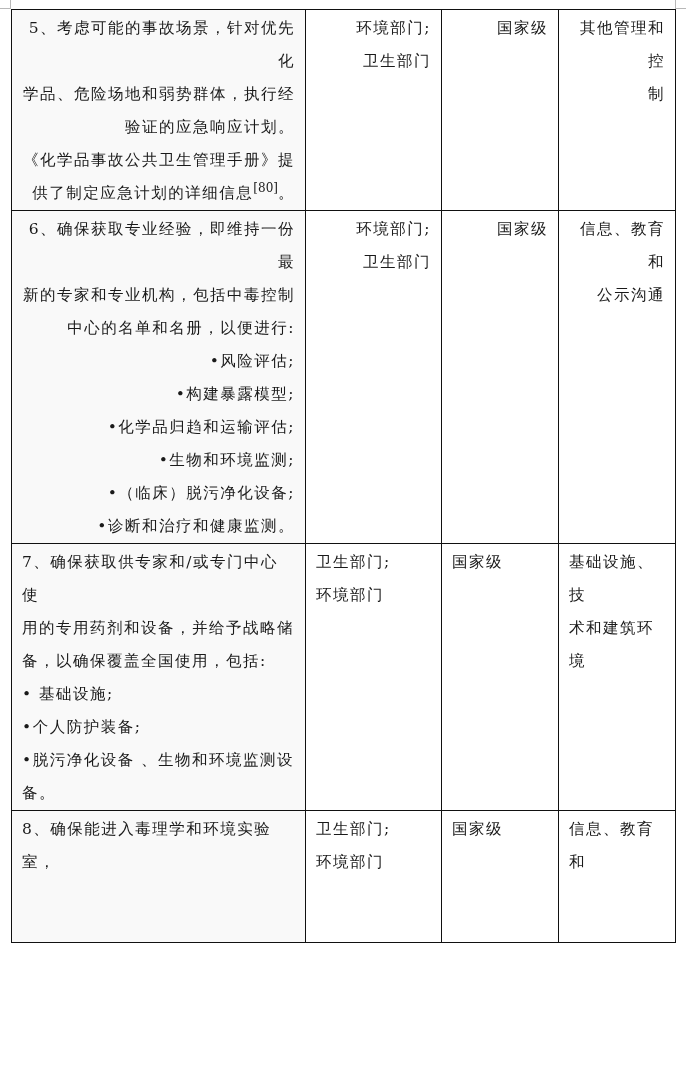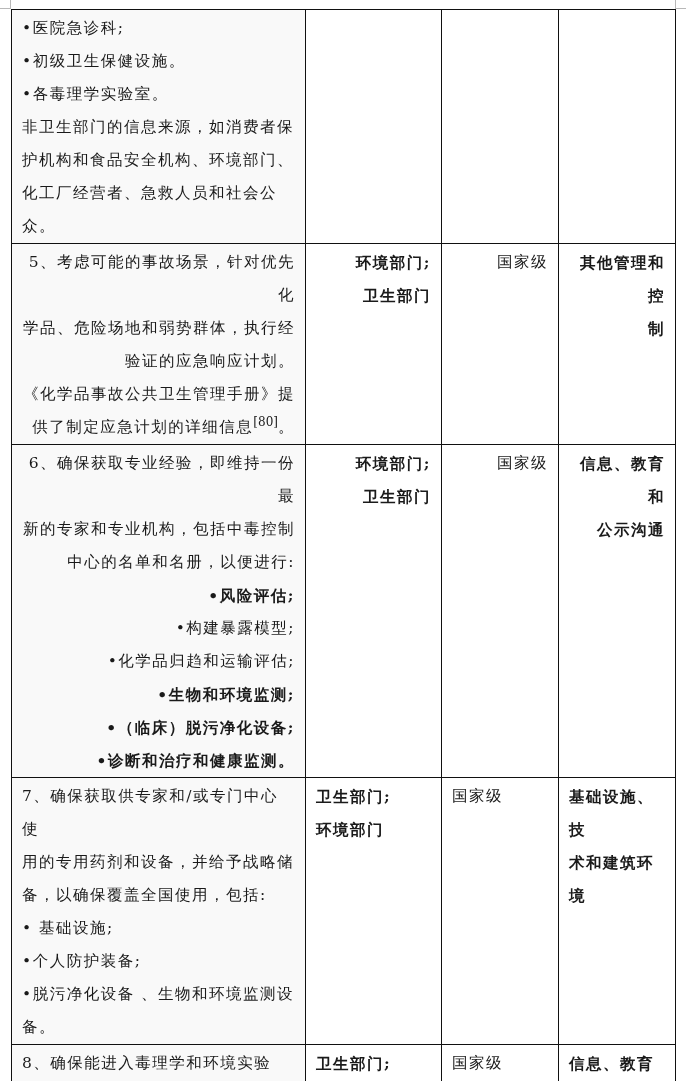--- a/index.html
+++ b/index.html
@@ -46,22 +46,22 @@
       padding: 2px 10px 0 10px;
       font-size: 15.5px;
       line-height: 33px;
       letter-spacing: 1.5px;
       word-break: break-all;
     }
     td.col-measure {
       background: #f9f9f9;
     }
     td.col-measure .line { display: block; }
-    td.col-measure .indent { padding-left: 4px; font-weight: bold; }
-    .multi .line { display: block; font-weight: bold; }
+    td.col-measure .indent { padding-left: 4px; }
+    .multi .line { display: block; }
     sup.ref {
       font-size: 12px;
       vertical-align: 6px;
       line-height: 0;
       letter-spacing: 0;
     }
     col.c1 { width: 294px; }
     col.c2 { width: 136px; }
     col.c3 { width: 117px; }
     col.c4 { width: 117px; }
@@ -74,34 +74,20 @@
 
 <table class="doc-table">
   <colgroup>
     <col class="c1">
       <col class="c2">
       <col class="c3">
       <col class="c4">
   </colgroup>
   <tbody>
 
-    <tr style="height:228px;">
-      <td class="col-measure">
-        <span class="line">•医院急诊科;</span>
-        <span class="line">•初级卫生保健设施。</span>
-        <span class="line">•各毒理学实验室。</span>
-        <span class="line">非卫生部门的信息来源，如消费者保</span>
-        <span class="line">护机构和食品安全机构、环境部门、</span>
-        <span class="line">化工厂经营者、急救人员和社会公</span>
-        <span class="line">众。</span>
-      </td>
-      <td></td>
-      <td></td>
-      <td></td>
-    </tr>
 
     <tr style="height:166px;text-align:right;">
       <td class="col-measure">
         <span class="line">5、考虑可能的事故场景，针对优先化</span>
         <span class="line">学品、危险场地和弱势群体，执行经</span>
         <span class="line">验证的应急响应计划。</span>
         <span class="line">《化学品事故公共卫生管理手册》提</span>
         <span class="line"><span>供了制定应急计划的详细信息</span><sup class="ref">[80]</sup><span>。</span></span>
       </td>
       <td class="multi">

